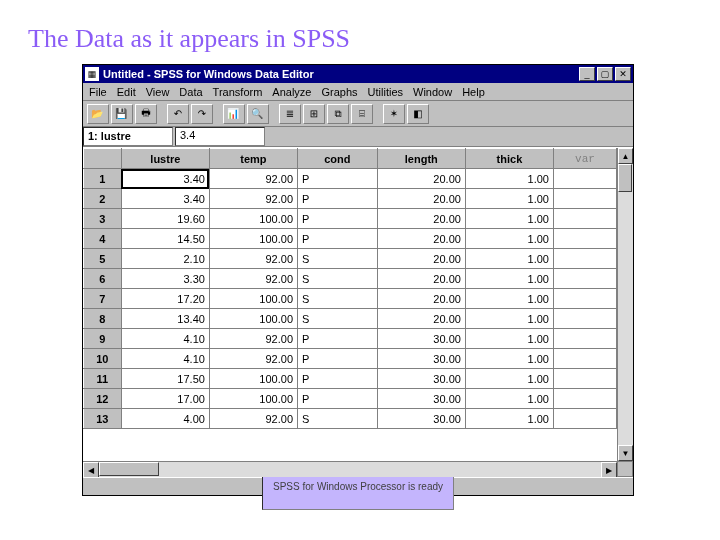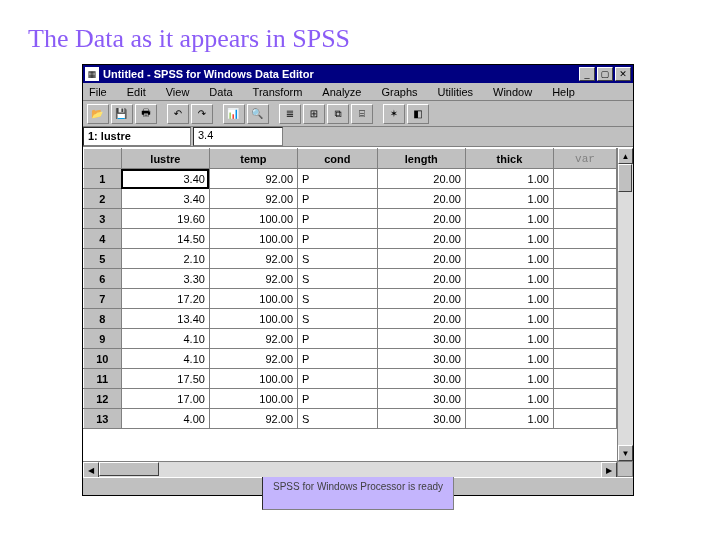--- a/index.html
+++ b/index.html
@@ -44,21 +44,21 @@
   .winbtn {
     width: 16px; height: 14px; background: #c0c0c0; margin-left: 2px;
     border: 1px solid #fff; border-right-color: #404040; border-bottom-color: #404040;
     font-size: 9px; display: flex; align-items: center; justify-content: center;
     color: #000;
   }
   .menubar {
     height: 18px; background: #c0c0c0;
     border-bottom: 1px solid #808080;
     display: flex; align-items: center;
-    padding: 0 6px; gap: 20px;
+    padding: 0 6px; gap: 10px;
     font-size: 11px;
   }
   .menubar span { cursor: default; }
   .toolbar {
     height: 26px; background: #c0c0c0;
     border-bottom: 1px solid #808080;
     display: flex; align-items: center;
     padding: 0 4px; gap: 2px;
   }
   .tb-btn {
@@ -68,21 +68,21 @@
     border-right-color: #808080; border-bottom-color: #808080;
     display: inline-flex; align-items: center; justify-content: center;
     font-size: 10px;
   }
   .tb-sep { width: 6px; height: 20px; }
   .cellref {
     height: 20px; display: flex; align-items: stretch;
     background: #c0c0c0; border-bottom: 1px solid #808080;
   }
   .cellref .ref {
-    width: 108px; background: #fff; border: 1px inset #808080;
+    width: 90px; background: #fff; border: 1px inset #808080;
     padding: 2px 4px; font-weight: bold; font-size: 11px;
   }
   .cellref .val {
     width: 90px; background: #fff; border: 1px inset #808080;
     padding: 1px 4px; font-size: 11px; margin-left: 2px;
   }
   .grid-wrap {
     flex: 1; position: relative; background: #fff;
     border-top: 1px solid #fff;
     overflow: hidden;

